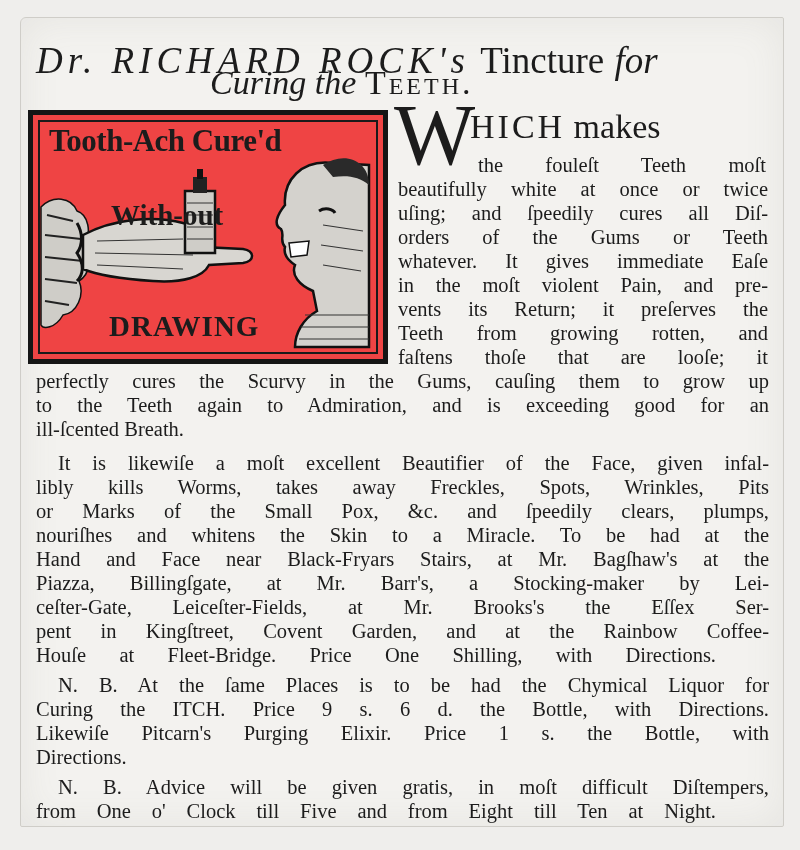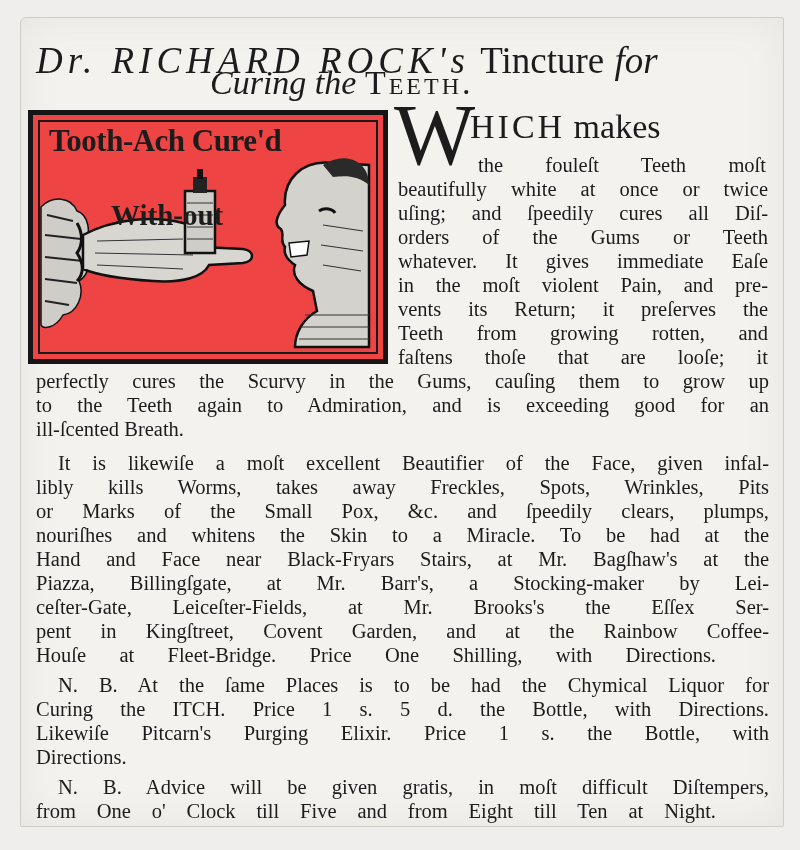--- a/index.html
+++ b/index.html
@@ -97,20 +97,21 @@
     <path d="M154 88 L180 88 M154 100 L180 100 M154 112 L180 112 M154 124 L180 124" stroke="#333" stroke-width="1"></path>
 
     <path d="M300 48 C268 44 250 66 252 90 C244 100 240 110 248 114 C252 120 246 126 252 132 C250 140 256 146 262 150 C258 160 266 170 280 176 L284 196 C270 204 262 218 262 232 L336 232 L336 50 Z" fill="#d4d2cd" stroke="#111" stroke-width="2.5"></path>
     <path d="M256 128 L276 126 L274 140 L258 142 Z" fill="#fff" stroke="#111" stroke-width="1.5"></path>
     <path d="M290 50 C310 36 336 44 336 70 C326 62 316 60 300 62 Z" fill="#2a2a2a"></path>
     <path d="M286 96 C292 92 300 94 302 98" fill="none" stroke="#111" stroke-width="3"></path>
     <path d="M272 200 L336 200 M268 212 L336 212 M266 224 L336 224 M290 110 L330 116 M288 130 L330 136 M290 150 L328 156" stroke="#333" stroke-width="1.2"></path>
   </svg>
   <div class="wc-l1">Tooth-Ach Cure'd</div>
   <div class="wc-l2">With-out</div>
+  <div class="wc-l3">DRAWING</div>
 </div>
 
 <div class="dropcap">W</div>
 <div class="lead-rest">
   <span class="caps">HICH</span>
   <span>makes</span>
 </div>
 
 <div class="line narrow" style="left:478px;width:288px;top:154px">the fouleſt Teeth moſt</div>
 <div class="line narrow" style="top:178px">beautifully white at once or twice</div>
@@ -130,18 +131,18 @@
 <div class="line wide" style="top:476px">libly kills Worms, takes away Freckles, Spots, Wrinkles, Pits</div>
 <div class="line wide" style="top:500px">or Marks of the Small Pox, &amp;c. and ſpeedily clears, plumps,</div>
 <div class="line wide" style="top:524px">nouriſhes and whitens the Skin to a Miracle. To be had at the</div>
 <div class="line wide" style="top:548px">Hand and Face near Black-Fryars Stairs, at Mr. Bagſhaw's at the</div>
 <div class="line wide" style="top:572px">Piazza, Billingſgate, at Mr. Barr's, a Stocking-maker by Lei-</div>
 <div class="line wide" style="top:596px">ceſter-Gate, Leiceſter-Fields, at Mr. Brooks's the Eſſex Ser-</div>
 <div class="line wide" style="top:620px">pent in Kingſtreet, Covent Garden, and at the Rainbow Coffee-</div>
 <div class="line wide" style="width:680px;top:644px">Houſe at Fleet-Bridge. Price One Shilling, with Directions.</div>
 
 <div class="line wide" style="left:58px;width:711px;top:674px">N. B. At the ſame Places is to be had the Chymical Liquor for</div>
-<div class="line wide" style="top:698px">Curing the ITCH. Price 1 s. 5 d. the Bottle, with Directions.</div>
+<div class="line wide" style="top:698px">Curing the ITCH. Price 9 s. 6 d. the Bottle, with Directions.</div>
 <div class="line wide" style="top:722px">Likewiſe Pitcarn's Purging Elixir. Price 1 s. the Bottle, with</div>
 <div class="line" style="left:36px;top:746px;text-align:left;text-align-last:left">Directions.</div>
 
 <div class="line wide" style="left:58px;width:711px;top:776px">N. B. Advice will be given gratis, in moſt difficult Diſtempers,</div>
 <div class="line wide" style="width:680px;top:800px">from One o' Clock till Five and from Eight till Ten at Night.</div>
 
 </body></html>

